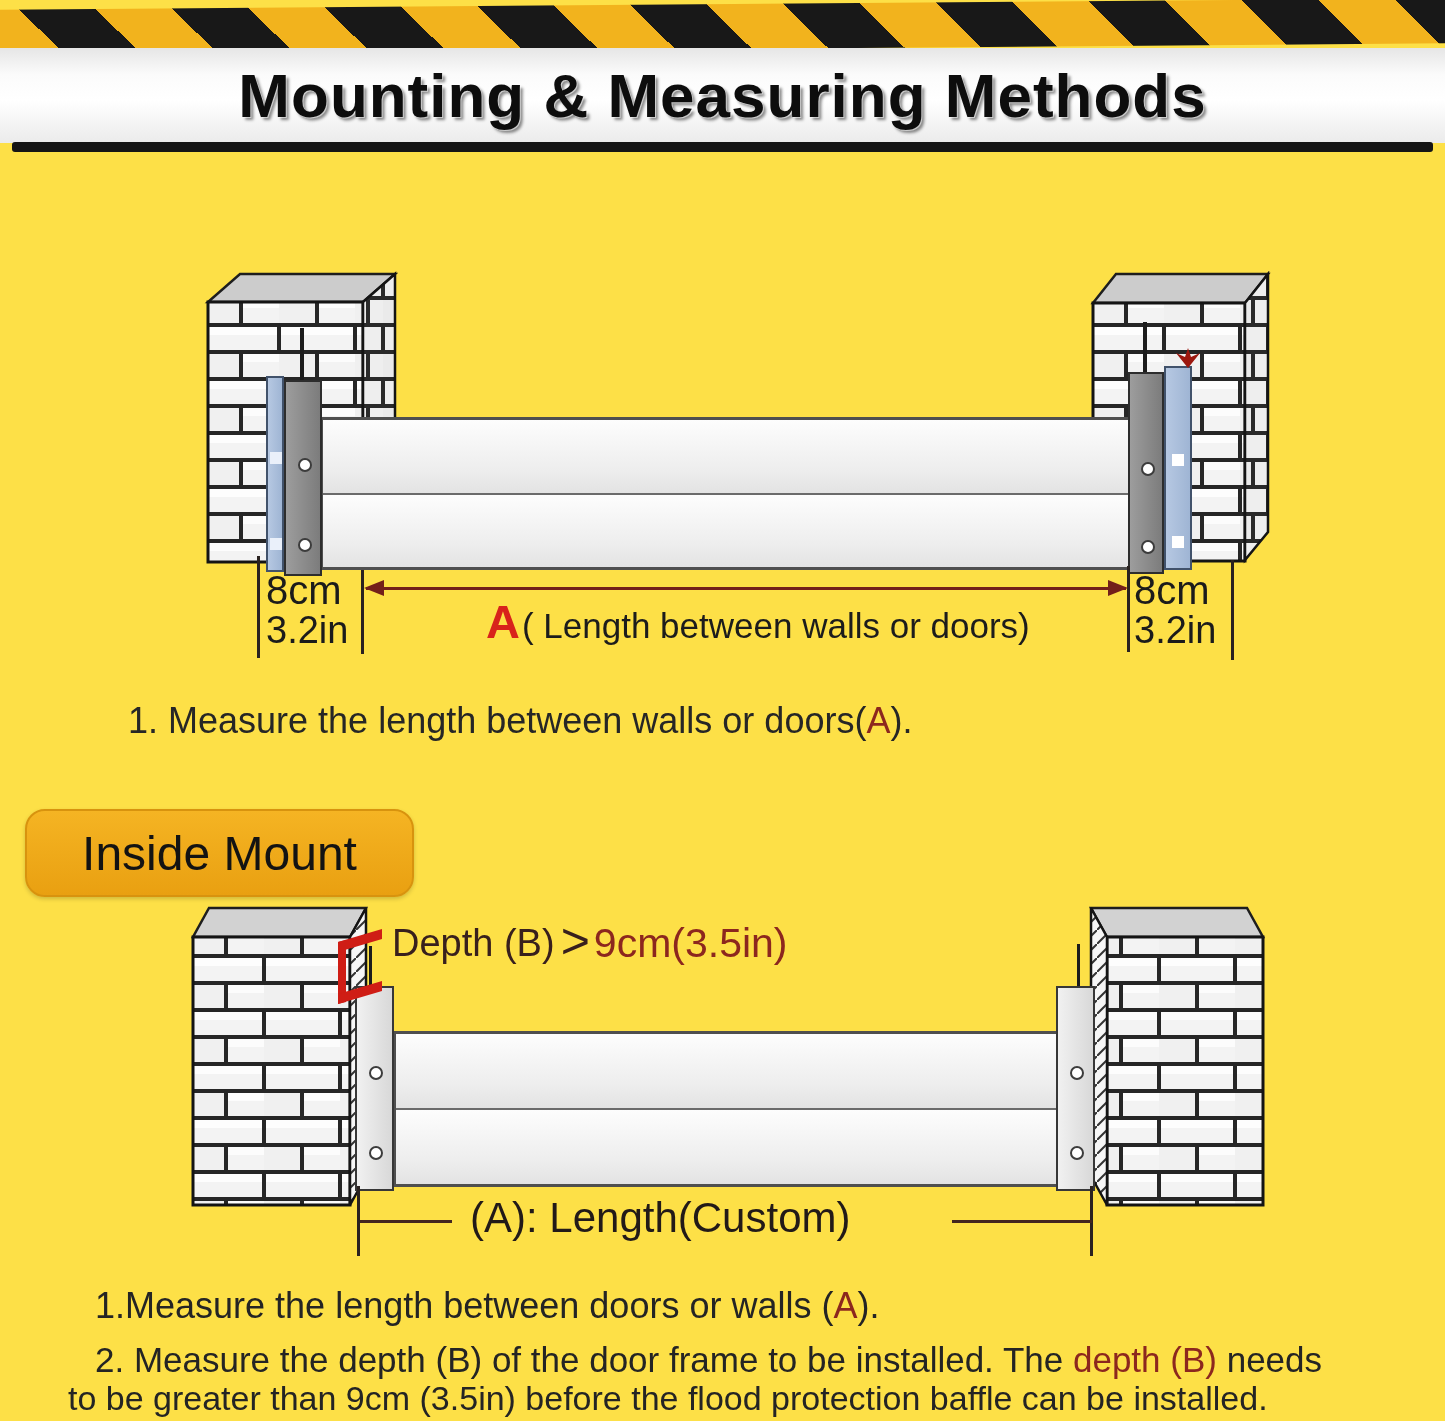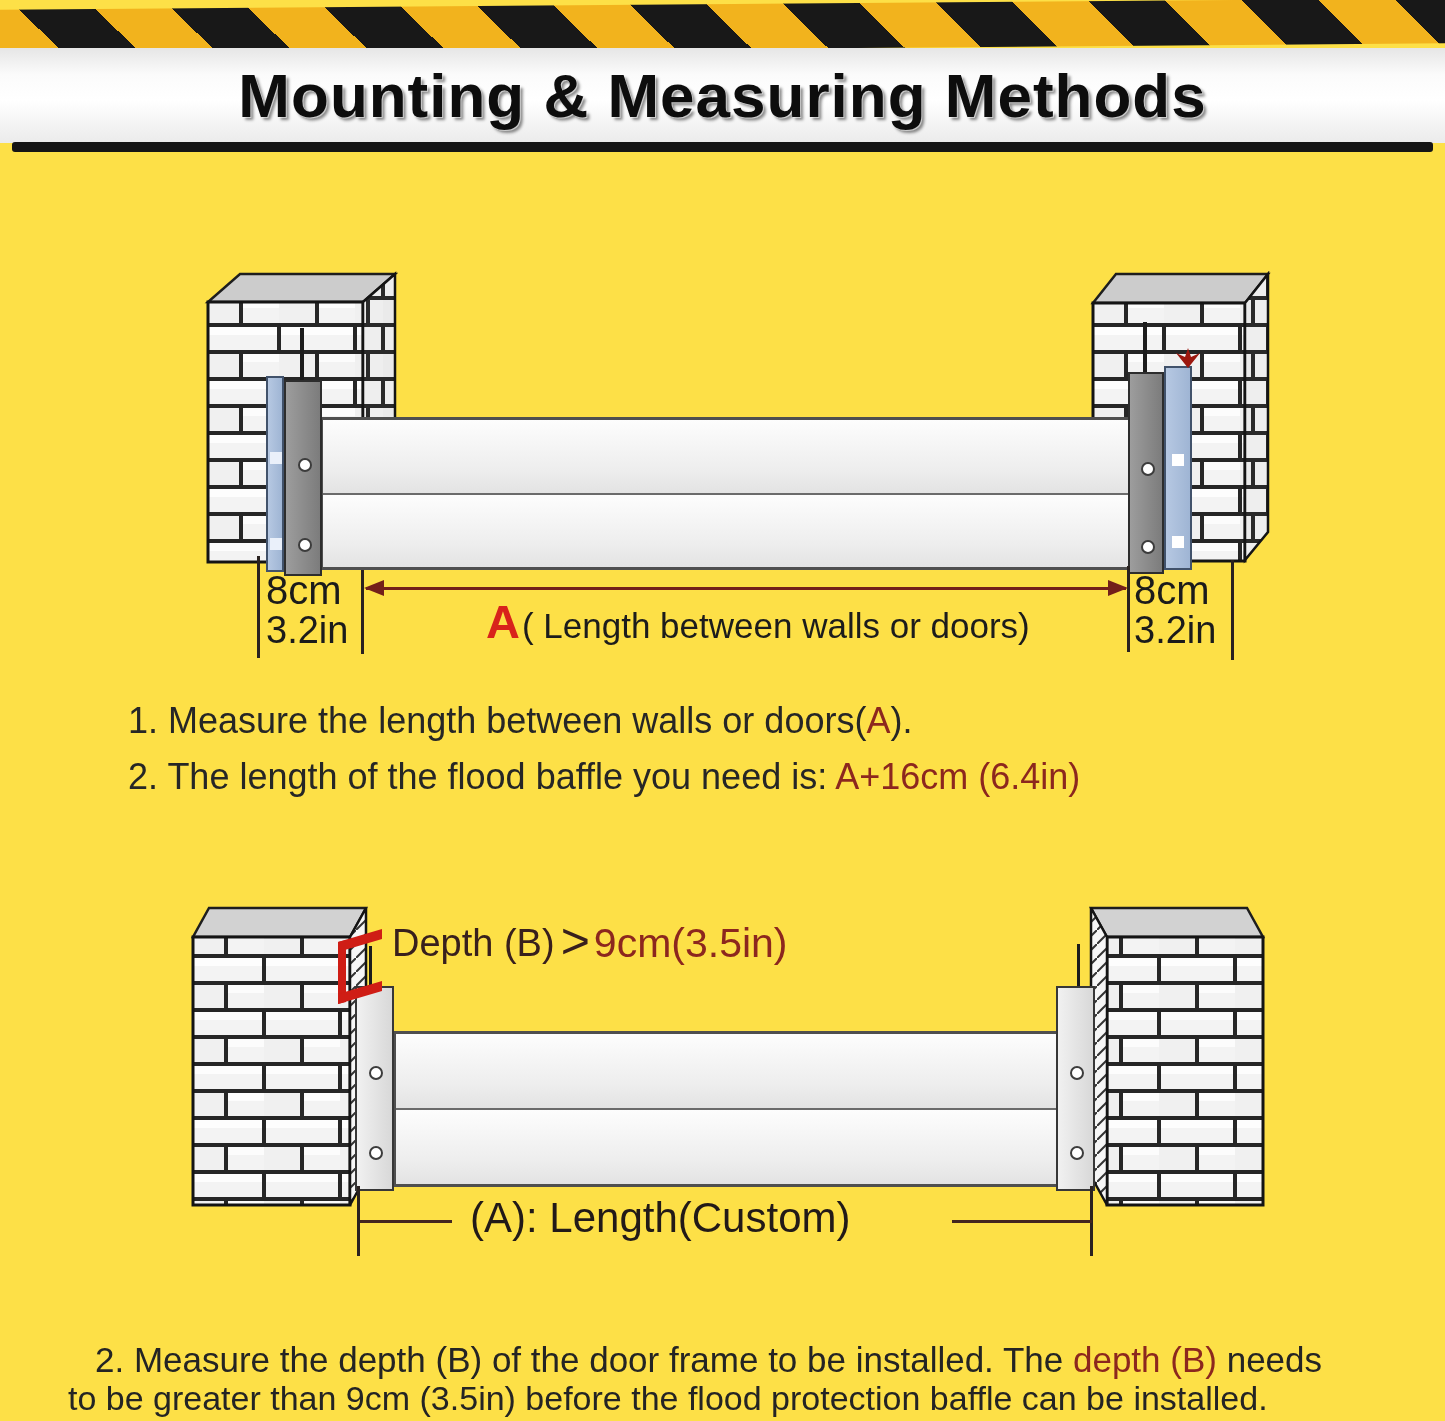--- a/index.html
+++ b/index.html
@@ -171,24 +171,24 @@
   </div>
 
   <div class="abs dimlabel" style="left:486px;top:598px">
     <span class="dim-a">A</span>
     <span class="dim-rest">( Length between walls or doors)</span>
   </div>
 
   <div class="abs step" style="left:128px;top:692px">
     <span>1. Measure the length between walls or doors(</span><span class="maroon">A</span><span>).</span>
   </div>
-  <div class="abs step" style="left:128px;top:748px">
-    <span>2. The length of the flood baffle you need is: </span><span class="maroon">A+16cm (6.4in)</span>
-  </div>
-
+
+  <div class="abs badge badge-inside">
+    <span>Inside Mount</span>
+  </div>
 
   <svg class="abs" style="left:188px;top:902px" width="184" height="306">
     <polygon points="5,35 162,35 178,6 21,6" fill="#d2d2d2" stroke="#1e1e1e" stroke-width="2.5"></polygon>
     <rect x="5" y="35" width="157" height="268" fill="url(#brickP)" stroke="#141414" stroke-width="3"></rect>
     <polygon points="162,35 178,6 178,274 162,303" fill="url(#hatchP)" stroke="#141414" stroke-width="2.5"></polygon>
   </svg>
 
   <svg class="abs" style="left:1083px;top:902px" width="184" height="306">
     <polygon points="24,35 180,35 164,6 8,6" fill="#d2d2d2" stroke="#1e1e1e" stroke-width="2.5"></polygon>
     <rect x="24" y="35" width="156" height="268" fill="url(#brickP)" stroke="#141414" stroke-width="3"></rect>
@@ -221,18 +221,21 @@
     <span class="depth-gt">&gt;</span>
     <span class="depth-val">9cm(3.5in)</span>
   </div>
 
   <div class="abs tick" style="left:357px;top:1186px;height:70px"></div>
   <div class="abs tick" style="left:1090px;top:1186px;height:70px"></div>
   <div class="abs dimline" style="left:360px;top:1220px;width:92px"></div>
   <div class="abs dimline" style="left:952px;top:1220px;width:140px"></div>
   <div class="abs inside-dim-label" style="left:470px;top:1194px">(A): Length(Custom)</div>
 
+  <div class="abs bottom-step" style="left:95px;top:1285px;font-size:36px">
+    <span>1.Measure the length between doors or walls (</span><span class="maroon">A</span><span>).</span>
+  </div>
   <div class="abs bottom-step" style="left:95px;top:1340px">
     <span>2. Measure the depth (B) of the door frame to be installed. The </span><span class="maroon">depth (B)</span><span> needs</span>
   </div>
   <div class="abs bottom-step" style="left:68px;top:1379px;font-size:34px">to be greater than 9cm (3.5in) before the flood protection baffle can be installed.</div>
 
 </div>
 
 </body></html>

